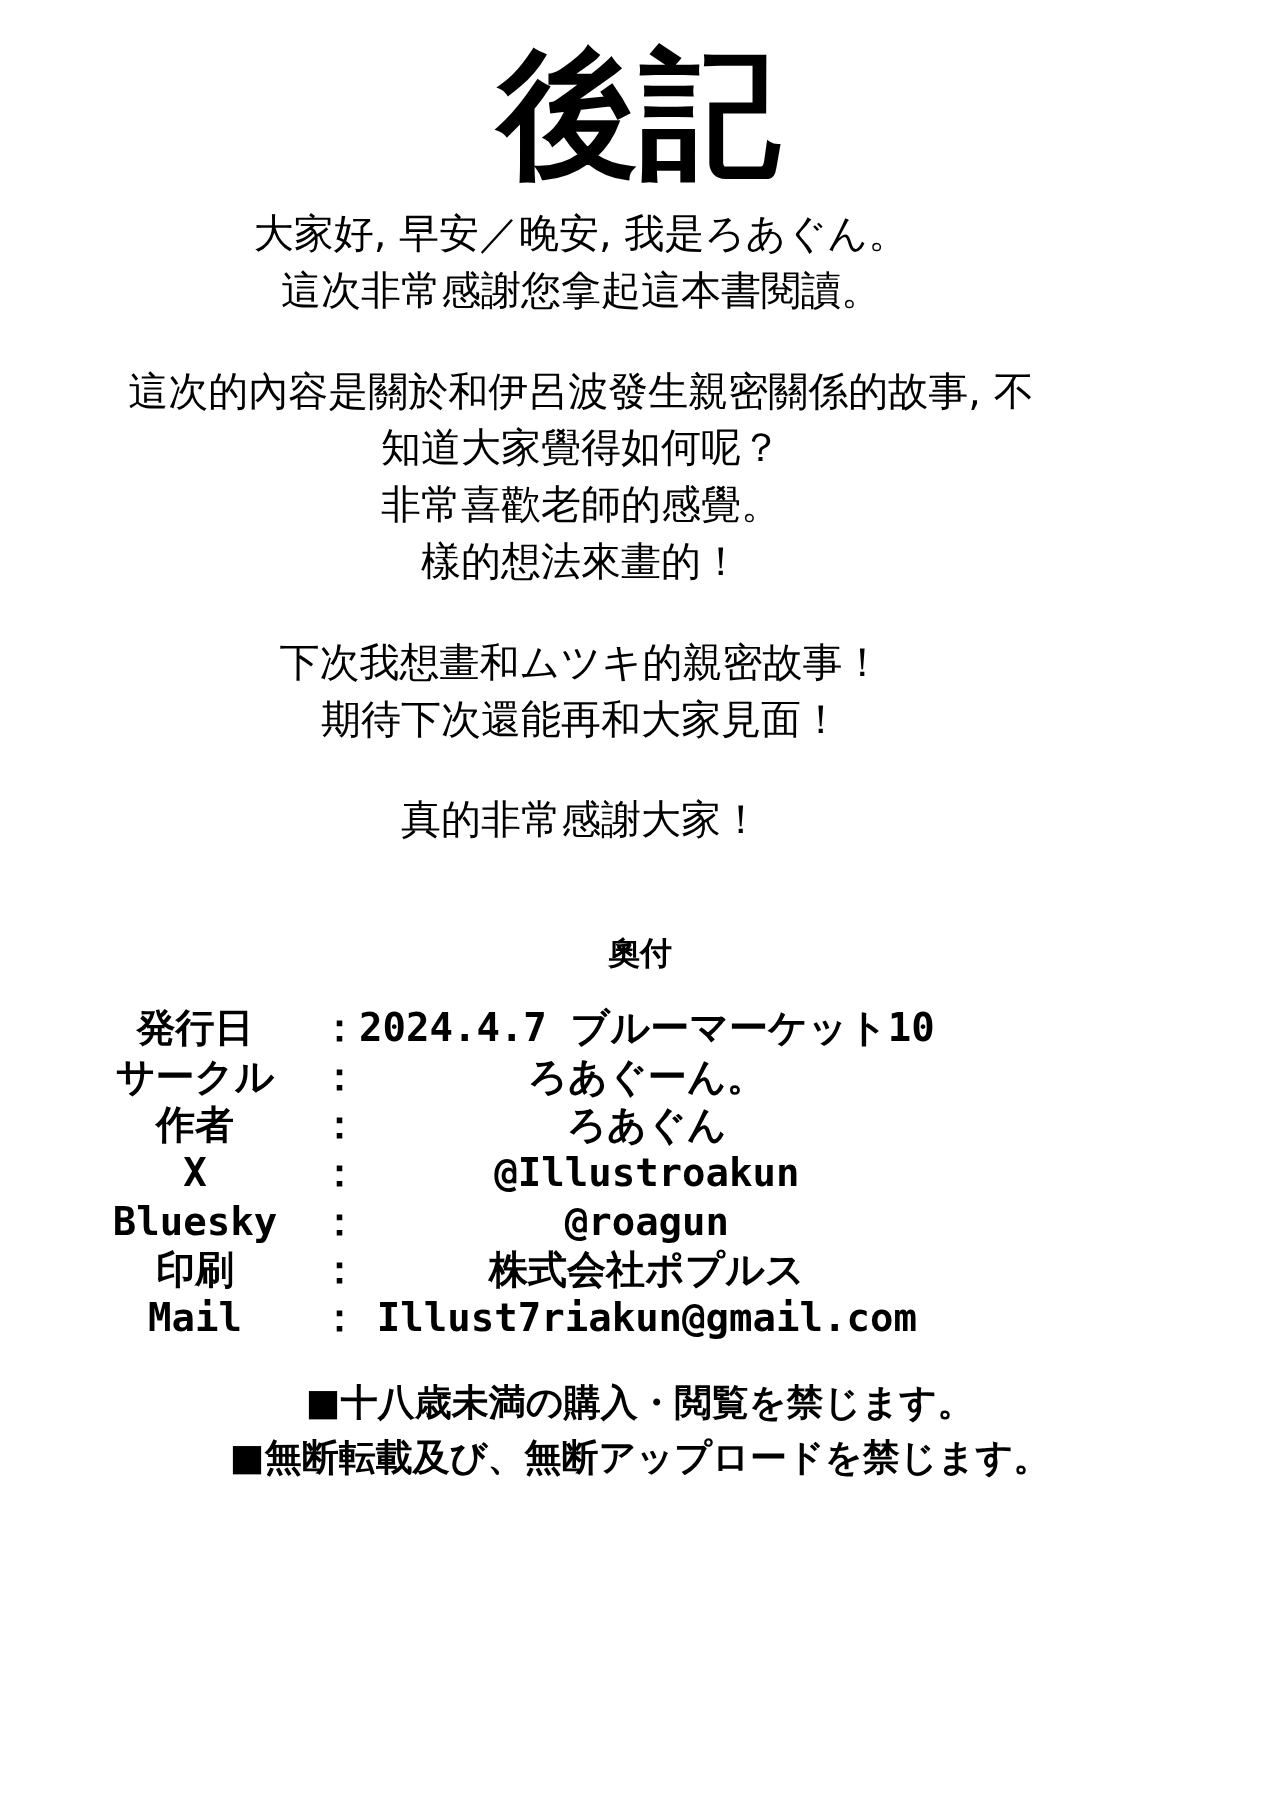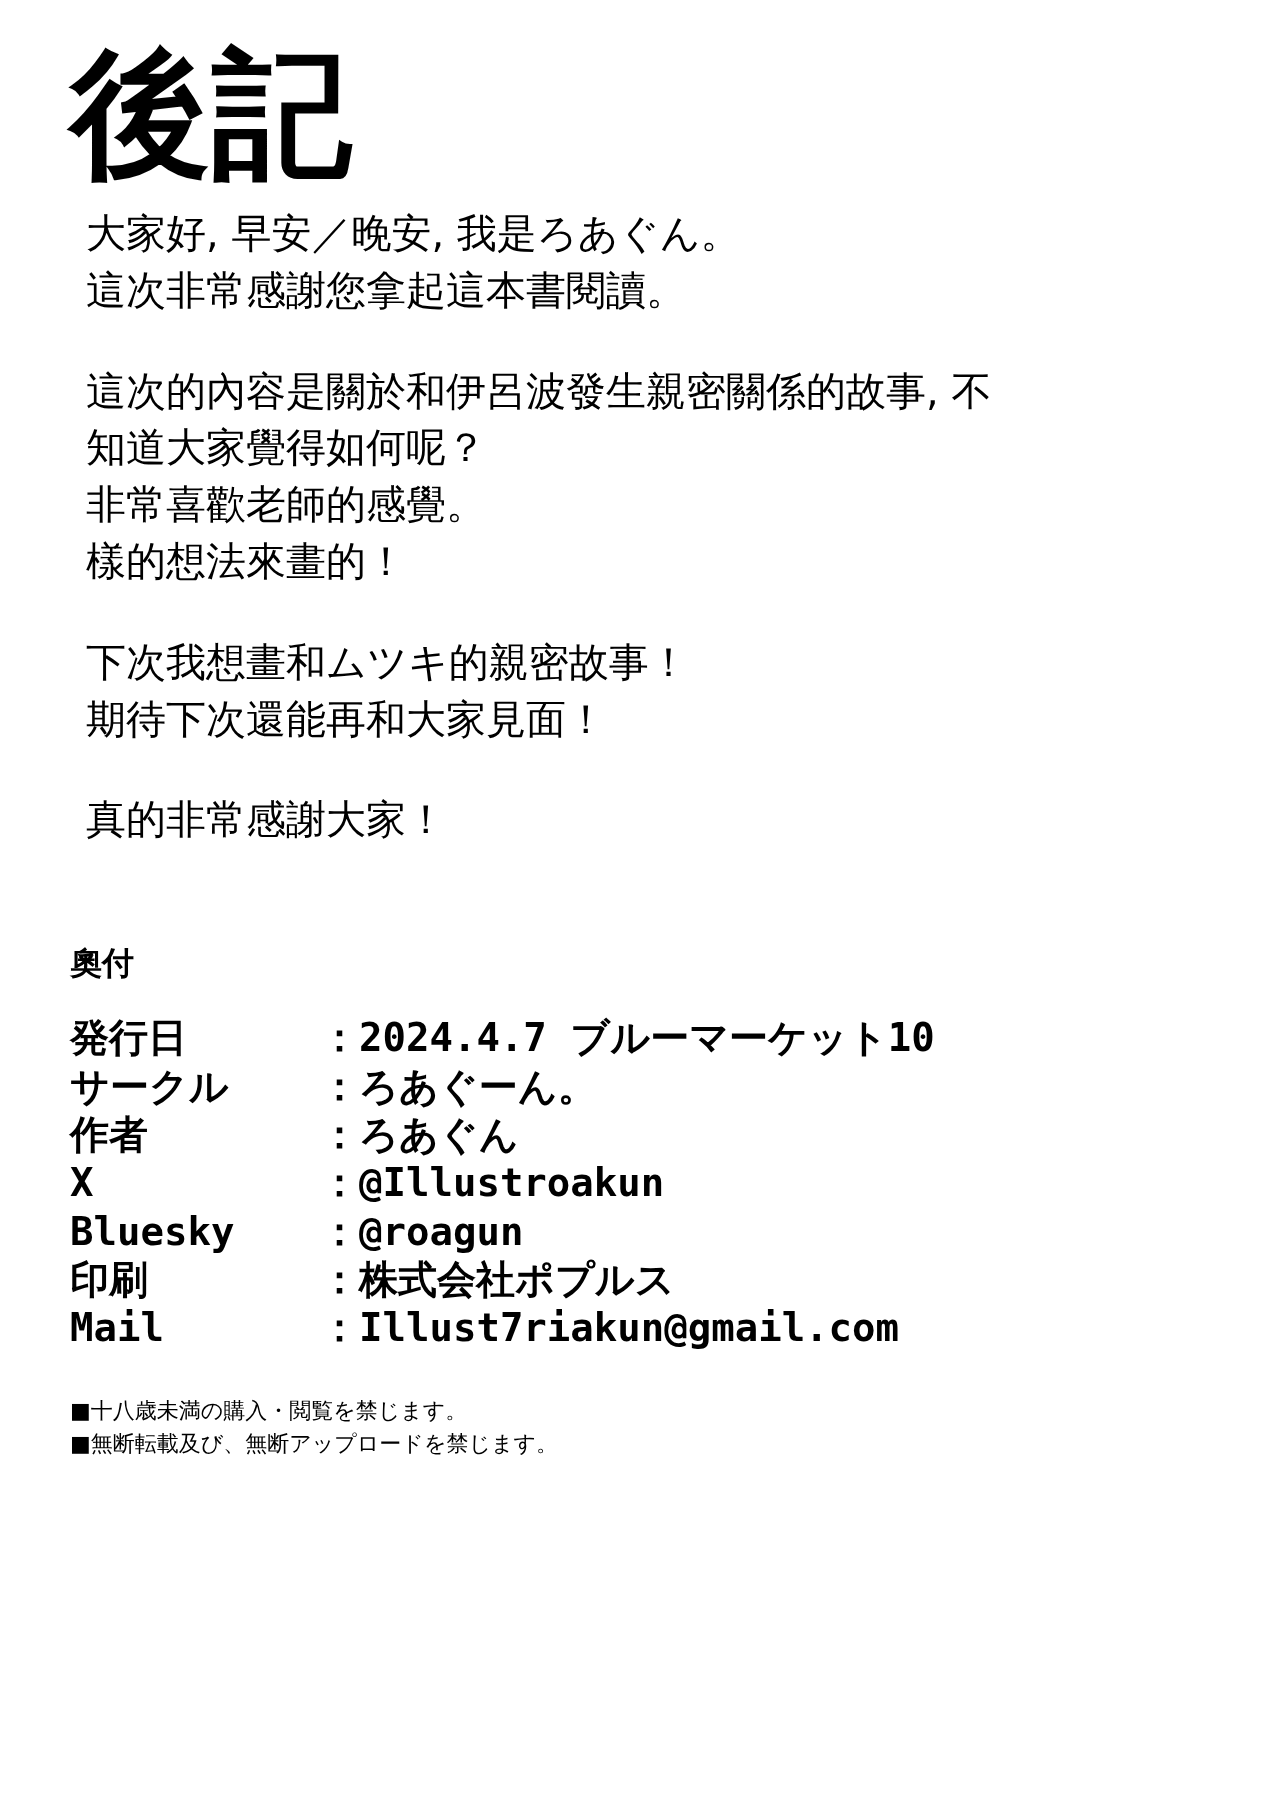--- a/index.html
+++ b/index.html
@@ -13,36 +13,37 @@
     font-family: "DejaVu Sans", sans-serif;
     color: #000000;
     overflow: hidden;
   }
   .page {
     position: relative;
     width: 1280px;
     height: 1808px;
     box-sizing: border-box;
     padding: 40px 70px 0 70px;
+    text-align: center;
   }
   .title {
     font-family: "DejaVu Sans", sans-serif;
     font-weight: bold;
     font-size: 140px;
     line-height: 1.05;
     letter-spacing: 2px;
     margin: 0 0 18px 0;
     padding: 0;
   }
   .body-block {
     font-size: 40px;
     line-height: 1.42;
     letter-spacing: 0px;
     max-width: 1010px;
-    margin: 16px;
+    margin: 6px;
     padding: 0;
   }
   .body-block p {
     margin: 0;
     padding: 0;
   }
   .gap-med {
     height: 44px;
   }
   .gap-large {
@@ -67,23 +68,23 @@
     vertical-align: top;
     white-space: pre;
   }
   .col-label {
     width: 250px;
   }
   .col-sep {
     width: 34px;
   }
   .notices {
-    margin-top: 41px;
-    font-size: 22px;
-    font-weight: normal;
+    margin-top: 32px;
+    font-size: 37px;
+    font-weight: bold;
     line-height: 1.5;
   }
   .notices p {
     margin: 0;
     padding: 0;
   }
 </style>
 </head>
 <body>
 

